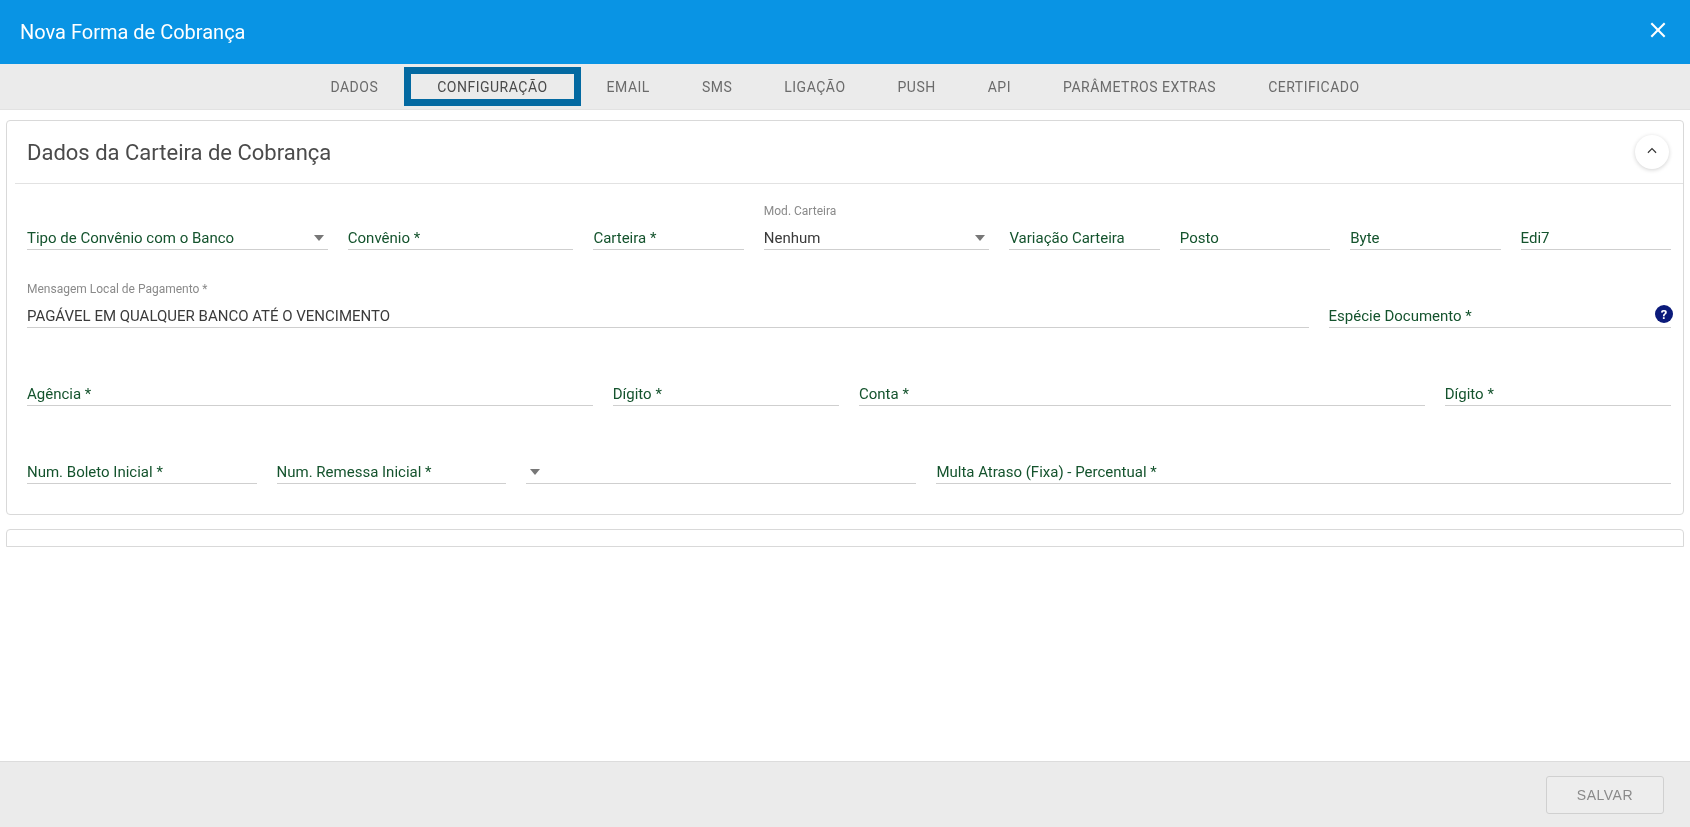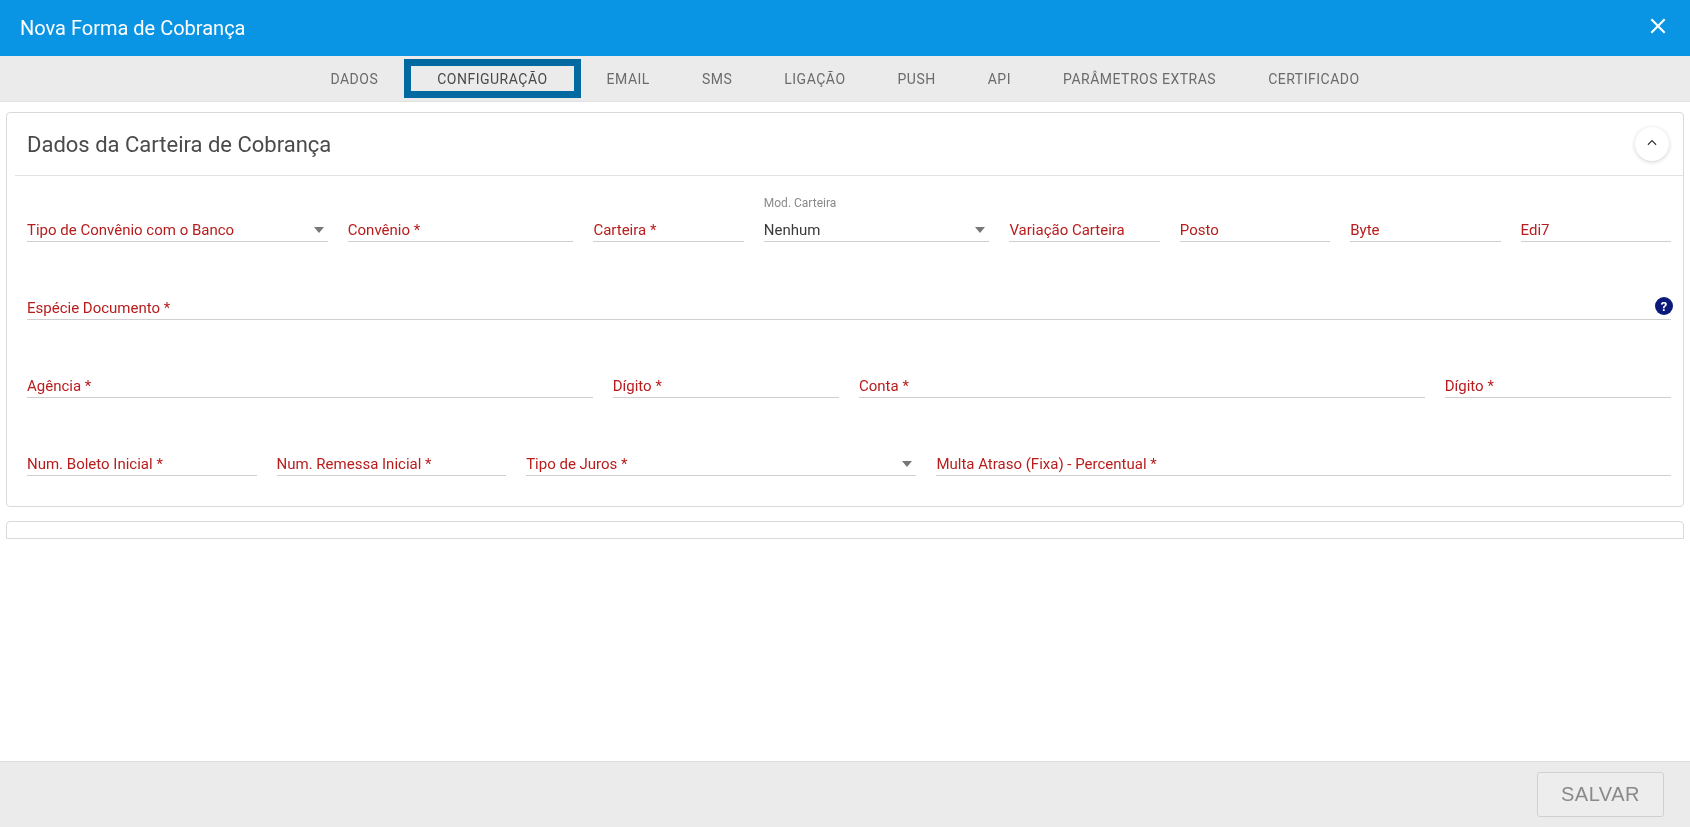--- a/index.html
+++ b/index.html
@@ -13,21 +13,21 @@
     width: 1690px;
     height: 827px;
     display: flex;
     flex-direction: column;
     overflow: hidden;
     position: relative;
   }
   
   .header {
     background: #0994e4;
-    height: 56px;
+    height: 64px;
     display: flex;
     align-items: center;
     padding: 0 20px;
     color: #ffffff;
   }
   .header-title {
     font-size: 20px;
     font-weight: 400;
     flex: 1;
   }
@@ -131,21 +131,21 @@
   .field.label-float .label {
     position: absolute;
     left: 0;
     top: -16px;
     font-size: 12px;
     color: #8a8a8a;
     white-space: nowrap;
   }
   .field .placeholder {
     font-size: 15px;
-    color: #b91c1c;
+    color: #14532d;
     flex: 1;
     white-space: nowrap;
   }
   .field .value {
     font-size: 15px;
     color: #3a3a3a;
     flex: 1;
     white-space: nowrap;
   }
   .field .caret {
@@ -188,23 +188,23 @@
     border-top: 1px solid #dcdcdc;
     display: flex;
     align-items: center;
     justify-content: flex-end;
     padding: 0 26px;
   }
   .save-btn {
     background: #ededed;
     border: 1px solid #d0d0d0;
     color: #8a8a8a;
-    font-size: 20px;
+    font-size: 14px;
     letter-spacing: 0.5px;
-    padding: 10px 23px;
+    padding: 10px 30px;
     border-radius: 3px;
     cursor: pointer;
   }
 </style>
 </head>
 <body>
 
 <div class="viewport">
 
   <div class="header">
@@ -280,20 +280,24 @@
           <div class="field" style="flex:1">
             <span class="placeholder">Byte</span>
           </div>
           <div class="field" style="flex:1">
             <span class="placeholder">Edi7</span>
           </div>
         </div>
 
 
         <div class="row">
+          <div class="field label-float" style="flex:4;">
+            <span class="label">Mensagem Local de Pagamento *</span>
+            <span class="value">PAGÁVEL EM QUALQUER BANCO ATÉ O VENCIMENTO</span>
+          </div>
           <div class="field" style="flex:1; padding-right:22px;">
             <span class="placeholder">Espécie Documento *</span>
             <span class="help-icon">?</span>
           </div>
         </div>
 
         <div class="row">
           <div class="field" style="flex:2">
             <span class="placeholder">Agência *</span>
           </div>
@@ -309,21 +313,20 @@
         </div>
 
         <div class="row">
           <div class="field" style="flex:1">
             <span class="placeholder">Num. Boleto Inicial *</span>
           </div>
           <div class="field" style="flex:1">
             <span class="placeholder">Num. Remessa Inicial *</span>
           </div>
           <div class="field" style="flex:1.7">
-            <span class="placeholder">Tipo de Juros *</span>
             <span class="caret">
                 <svg viewBox="0 0 10 10">
                   <polygon points="0,2 10,2 5,8"></polygon>
                 </svg>
               </span>
           </div>
           <div class="field" style="flex:3.2">
             <span class="placeholder">Multa Atraso (Fixa) - Percentual *</span>
           </div>
         </div>

